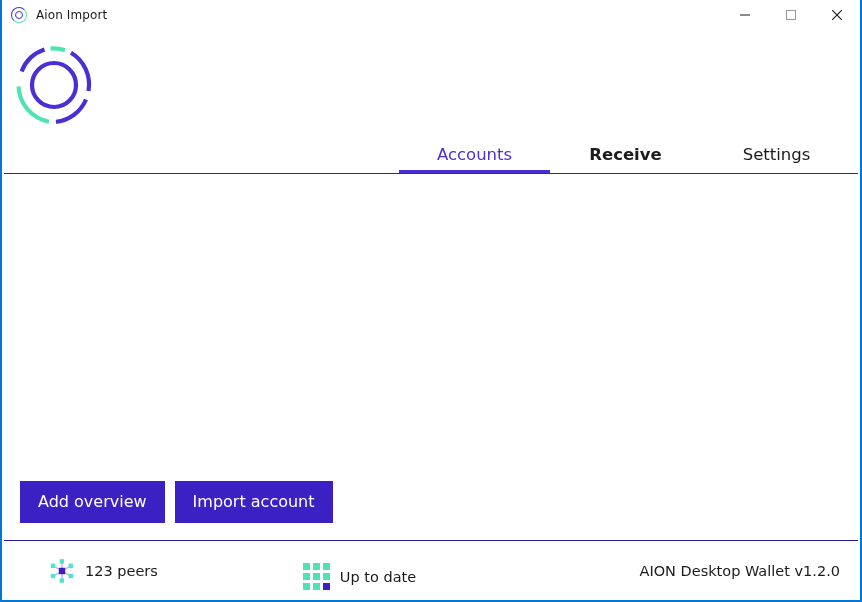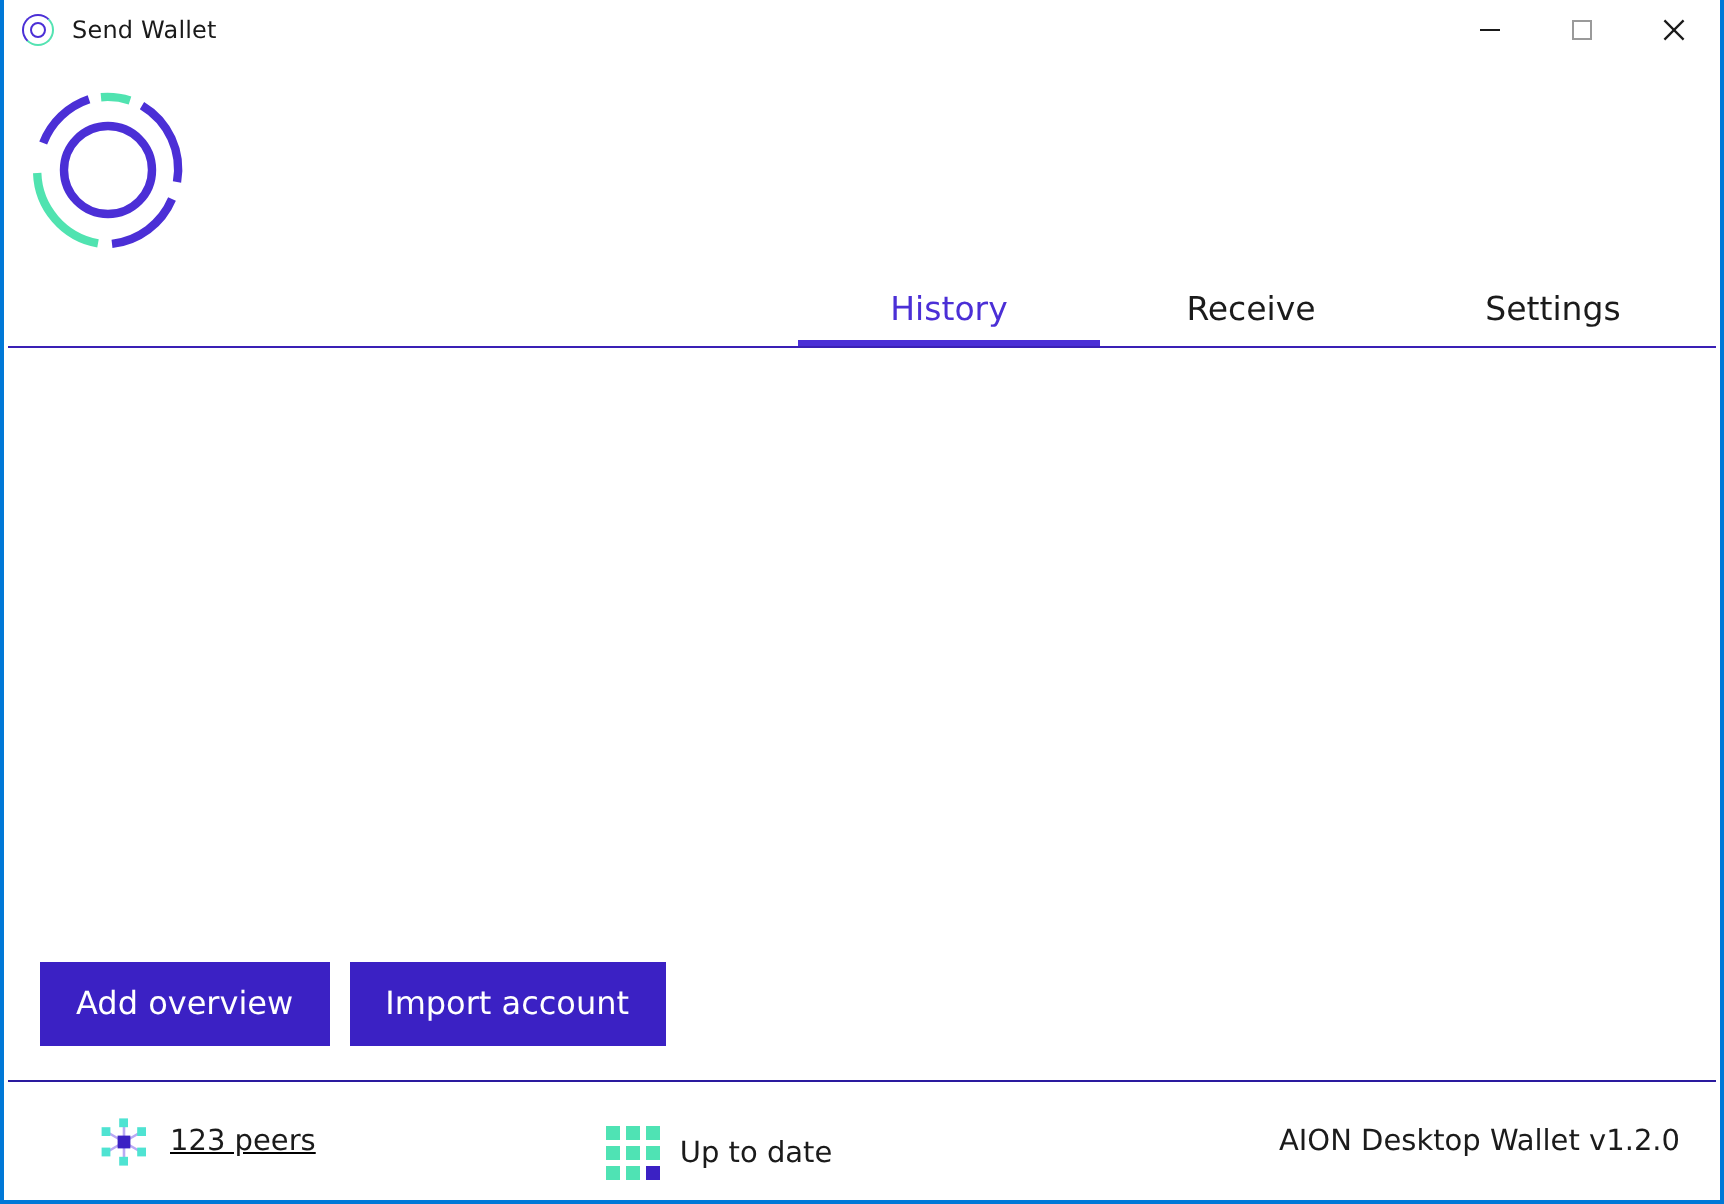--- a/index.html
+++ b/index.html
@@ -127,21 +127,21 @@
     font-size: 16.5px;
     color: #1b1b1b;
     padding: 0 0 9px 0;
     text-align: center;
     cursor: default;
     white-space: nowrap;
     font-family: "DejaVu Sans", "Liberation Sans", sans-serif;
   }
   .tab-accounts { width: 151px; margin-left: 96px; }
   .tab-send     { width: 151px; }
-  .tab-receive  { width: 151px; }
+  .tab-receive  { width: 151px; font-weight: bold; }
   .tab-history  { width: 151px; }
   .tab-settings { width: 151px; }
   .tab.active { color: #4b2fd6; }
   .tab.active::after {
     content: "";
     position: absolute;
     left: 0;
     right: 0;
     bottom: 0;
     height: 3px;
@@ -217,21 +217,21 @@
     color: #46e5c0;
     font-size: 12.5px;
     font-weight: bold;
     letter-spacing: 0.7px;
     padding: 7px 16px;
     border-radius: 18px;
     margin-left: 48px;
     font-family: "DejaVu Sans", "Liberation Sans", sans-serif;
     cursor: default;
   }
-  .peers-wrap { margin-left: 47px; text-decoration: underline; }
+  .peers-wrap { margin-left: 47px; }
   .sync-wrap  { margin-left: 145px; margin-top: 12px; }
   .status-text {
     font-size: 14.5px;
     color: #1b1b1b;
     font-family: "DejaVu Sans", "Liberation Sans", sans-serif;
   }
   .version {
     position: absolute;
     right: 20px;
     font-size: 14.5px;
@@ -254,21 +254,21 @@
 <body>
 
 <div class="window">
 
   <div class="titlebar">
     <div class="titlebar-left">
       <span class="title-icon">
         <span class="ti-outer"></span>
         <span class="ti-inner"></span>
       </span>
-      <span class="title-text">Send Wallet</span>
+      <span class="title-text">Aion Import</span>
     </div>
     <div class="winctrls">
       <div class="winbtn">
         <svg width="12" height="12" viewBox="0 0 12 12">
             <line x1="1" y1="6" x2="11" y2="6" stroke="#1a1a1a" stroke-width="1"></line>
           </svg>
       </div>
       <div class="winbtn">
         <svg width="12" height="12" viewBox="0 0 12 12">
             <rect x="1.5" y="1.5" width="9" height="9" fill="none" stroke="#9a9a9a" stroke-width="1"></rect>
@@ -296,21 +296,21 @@
 
       <path d="M 6.6 53.5 A 37 37 0 0 0 37.0 88.7" fill="none" stroke="#50e3b0" stroke-width="4.2" stroke-linecap="butt"></path>
 
       <path d="M 44.0 88.9 A 37 37 0 0 0 74.0 66.5" fill="none" stroke="#4b2fd6" stroke-width="4.2" stroke-linecap="butt"></path>
     </svg>
   </div>
 
   <div class="nav">
     <div class="nav-inner">
       <div class="tab tab-accounts active">
-        <span>History</span>
+        <span>Accounts</span>
       </div>
       <div class="tab tab-receive">
         <span>Receive</span>
       </div>
       <div class="tab tab-settings">
         <span>Settings</span>
       </div>
     </div>
   </div>
   <div class="nav-rule"></div>

